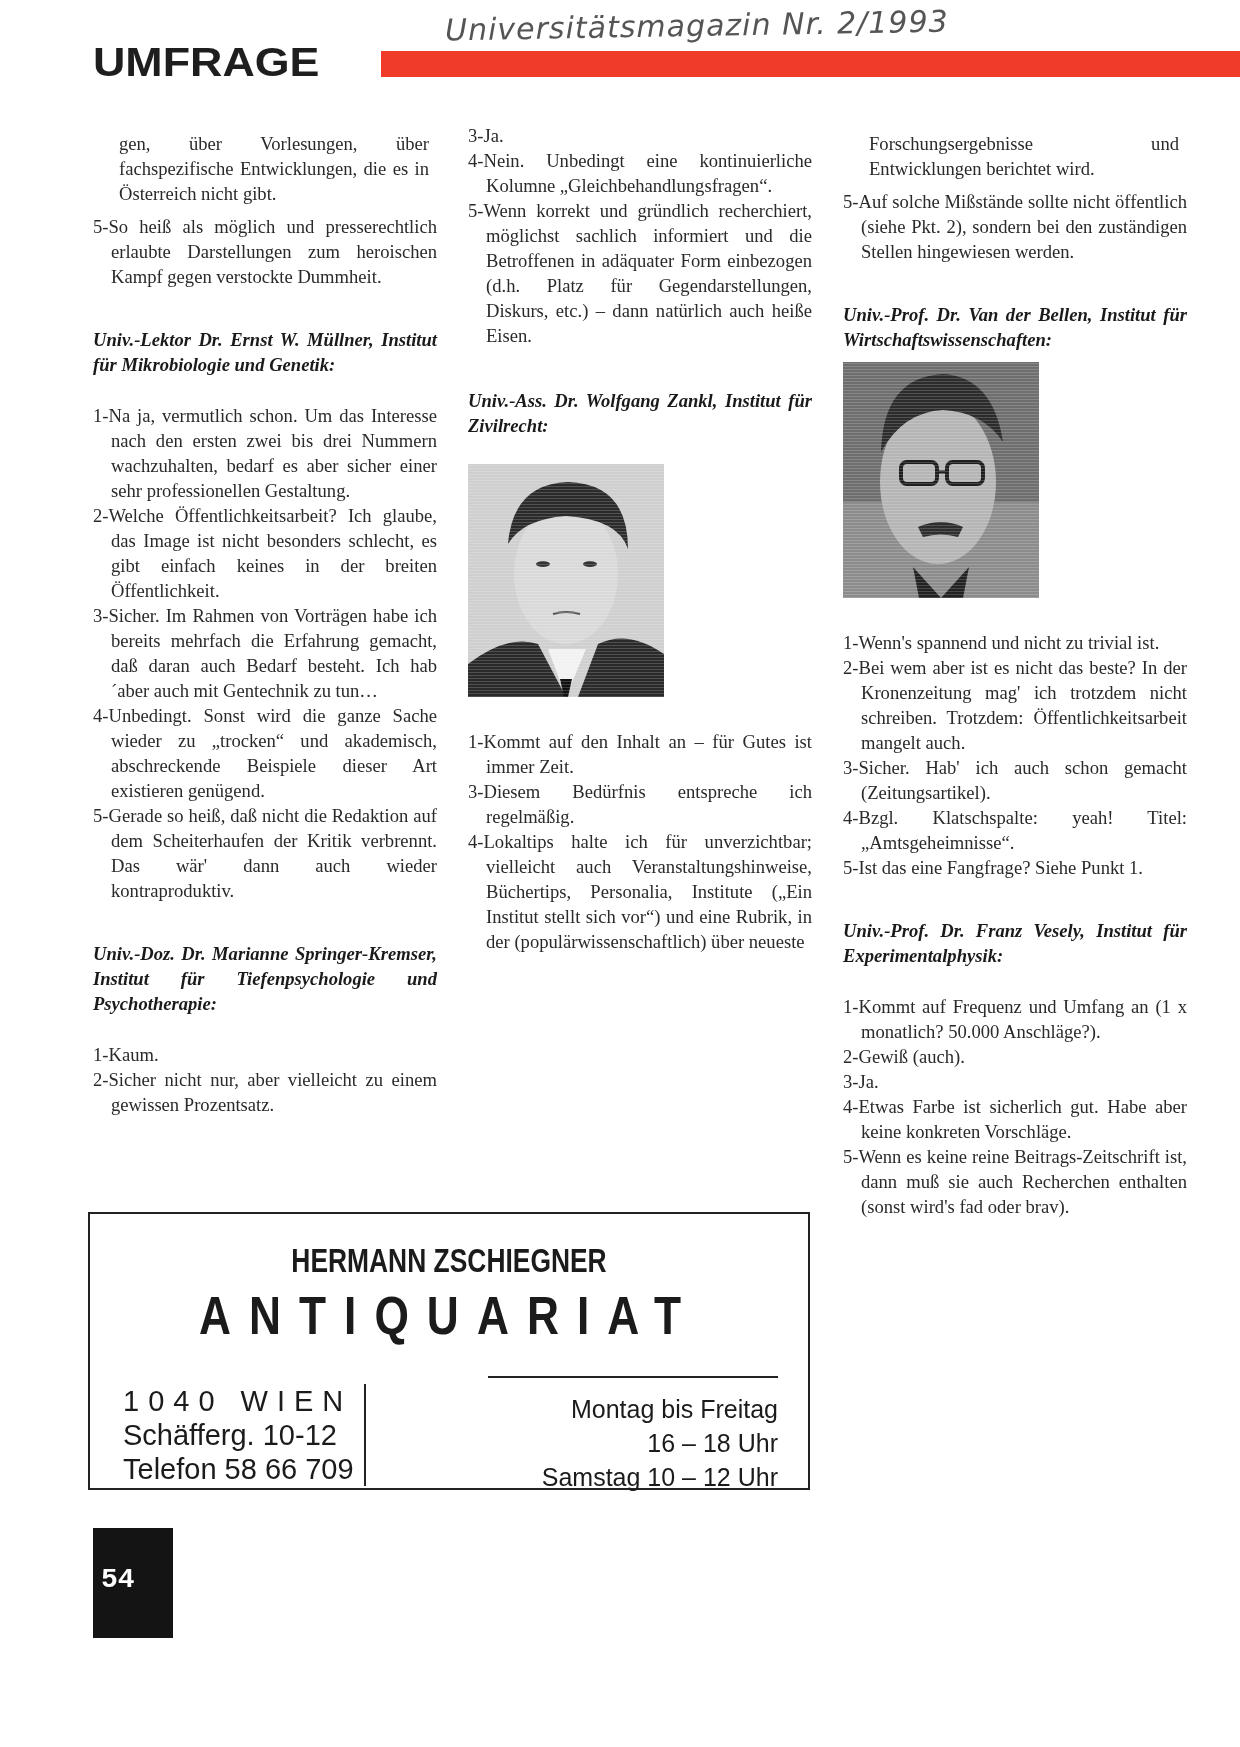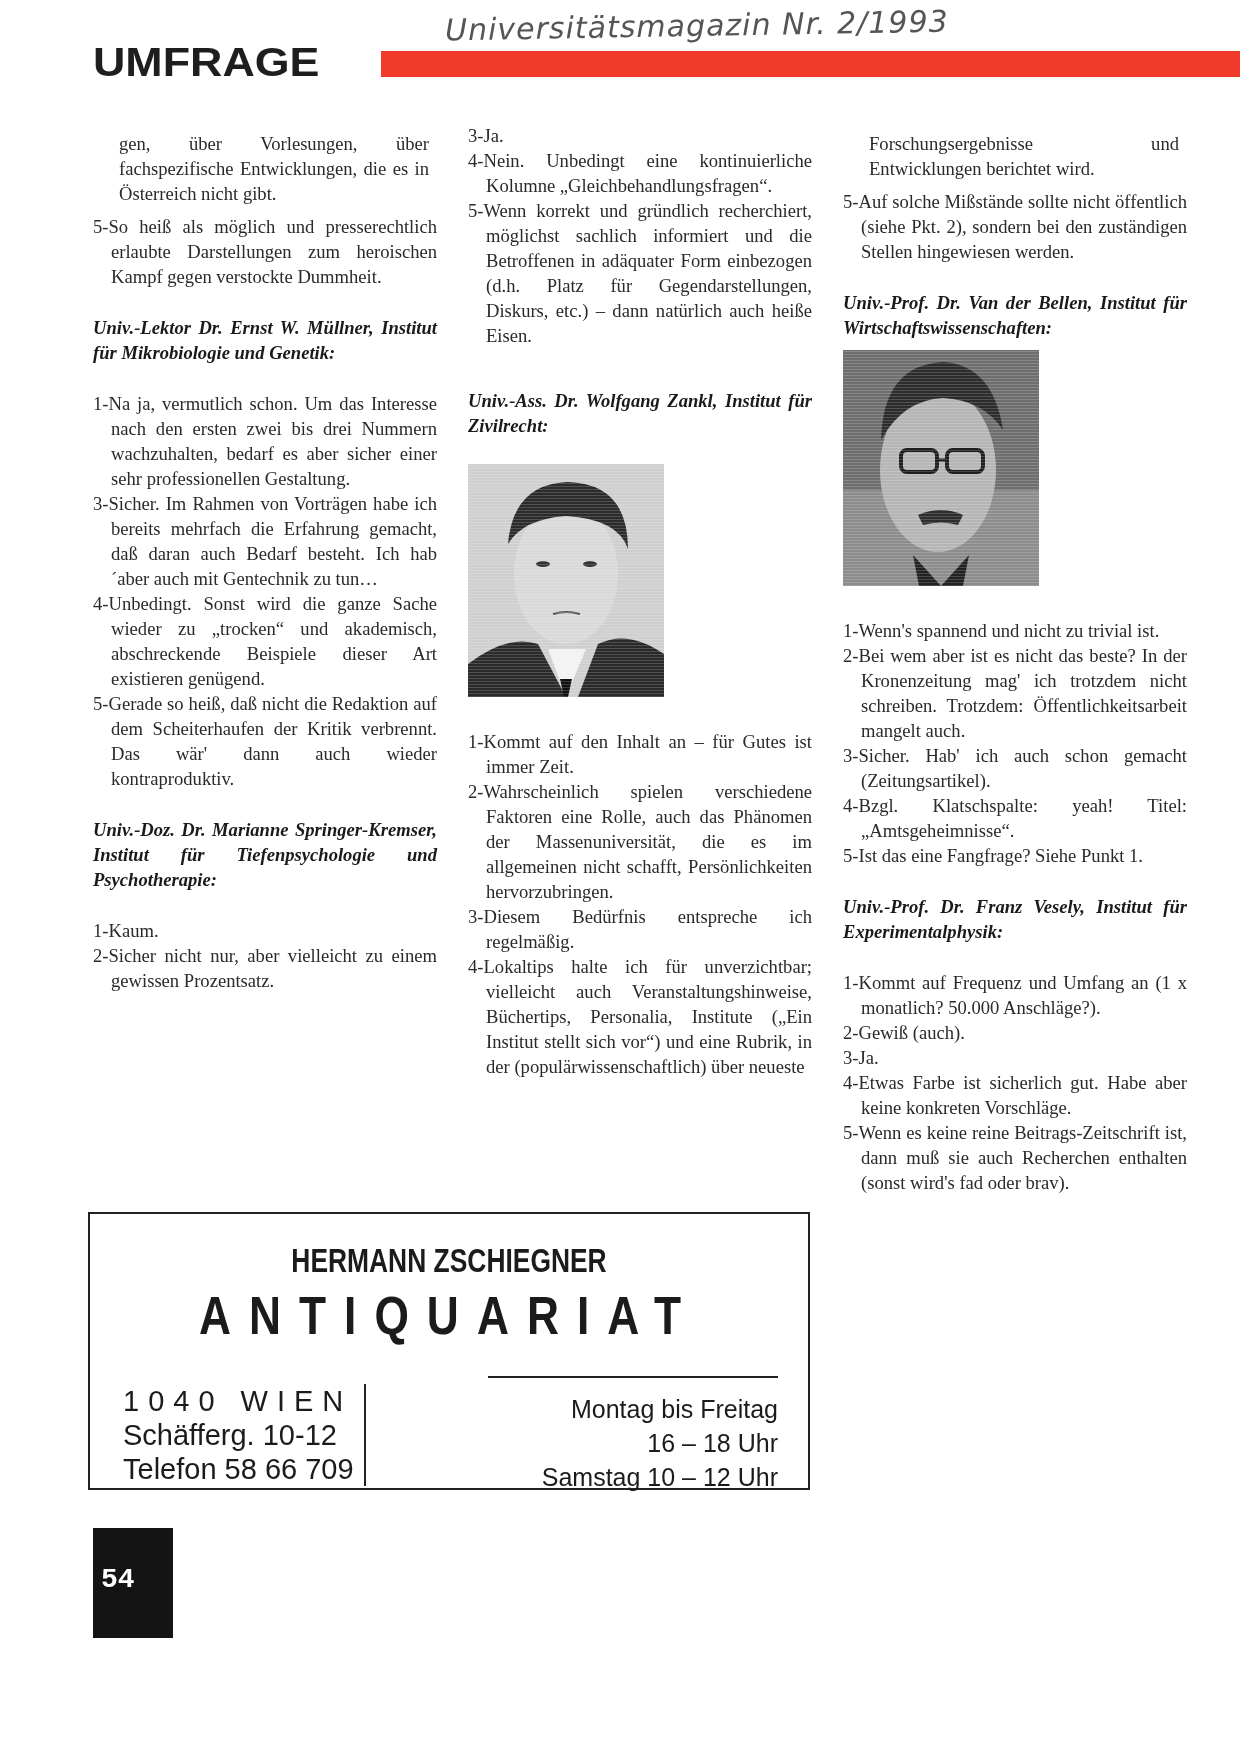--- a/index.html
+++ b/index.html
@@ -9,21 +9,21 @@
        font-weight:900;font-size:40px;letter-spacing:0px;color:#1e1e1e;transform:scaleX(1.12);transform-origin:left;}
   .red-bar{position:absolute;left:381px;top:51px;width:859px;height:26px;background:#f03a2a;}
   .handwritten{position:absolute;left:445px;top:8px;font-family:"DejaVu Sans",sans-serif;font-style:italic;
        font-size:30px;color:#555;letter-spacing:1px;transform:rotate(-1deg);font-weight:300;}
   .col{position:absolute;font-size:18.6px;line-height:25px;}
   .col1{left:93px;top:123px;width:344px;}
   .col2{left:468px;top:123px;width:344px;}
   .col3{left:843px;top:123px;width:344px;}
   .para{text-align:justify;padding-left:18px;text-indent:-18px;margin:0;}
   .cont{text-align:justify;padding-left:18px;margin:8px;}
-  .speaker{font-weight:bold;font-style:italic;margin:26px 0 26px 0;text-align:justify;color:#1a1a1a;}
+  .speaker{font-weight:bold;font-style:italic;margin:38px 0 26px 0;text-align:justify;color:#1a1a1a;}
   .photo{display:block;margin:10px 0 32px 0;background:#888;position:relative;overflow:hidden;}
   .photo1{width:196px;height:233px;}
   .photo2{width:196px;height:236px;}
   .photo::after{content:"";position:absolute;inset:0;
        background:repeating-linear-gradient(0deg,rgba(255,255,255,0.18) 0px,rgba(255,255,255,0.18) 1px,transparent 1px,transparent 3px);}
   .ad{position:absolute;left:88px;top:1212px;width:722px;height:278px;border:2px solid #222;box-sizing:border-box;
       font-family:"Liberation Sans","DejaVu Sans",sans-serif;color:#1b1b1b;}
   .ad-name{position:absolute;left:0;right:0;top:28px;text-align:center;font-weight:bold;font-size:33px;transform:scaleX(0.8);}
   .ad-title{position:absolute;left:0;right:0;top:70px;text-align:center;font-size:54px;letter-spacing:22px;font-weight:bold;transform:scaleX(0.82);}
   .ad-left{position:absolute;left:33px;top:170px;font-size:29px;line-height:34px;padding-right:10px;border-right:2px solid #222;}
@@ -39,20 +39,21 @@
 
 <div class="header-title">UMFRAGE</div>
 <div class="red-bar"></div>
 <div class="handwritten">Universitätsmagazin Nr. 2/1993</div>
 
 <div class="col col1">
   <p class="cont">gen, über Vorlesungen, über fachspezifische Entwicklungen, die es in Österreich nicht gibt.</p>
   <p class="para">5-So heiß als möglich und presserechtlich erlaubte Darstellungen zum heroischen Kampf gegen verstockte Dummheit.</p>
   <p class="speaker">Univ.-Lektor Dr. Ernst W. Müllner, Institut für Mikrobiologie und Genetik:</p>
   <p class="para">1-Na ja, vermutlich schon. Um das Interesse nach den ersten zwei bis drei Nummern wachzuhalten, bedarf es aber sicher einer sehr professionellen Gestaltung.</p>
+  <p class="para">2-Welche Öffentlichkeitsarbeit? Ich glaube, das Image ist nicht besonders schlecht, es gibt einfach keines in der breiten Öffentlichkeit.</p>
   <p class="para">3-Sicher. Im Rahmen von Vorträgen habe ich bereits mehrfach die Erfahrung gemacht, daß daran auch Bedarf besteht. Ich hab´aber auch mit Gentechnik zu tun…</p>
   <p class="para">4-Unbedingt. Sonst wird die ganze Sache wieder zu „trocken“ und akademisch, abschreckende Beispiele dieser Art existieren genügend.</p>
   <p class="para">5-Gerade so heiß, daß nicht die Redaktion auf dem Scheiterhaufen der Kritik verbrennt. Das wär' dann auch wieder kontraproduktiv.</p>
   <p class="speaker">Univ.-Doz. Dr. Marianne Springer-Kremser, Institut für Tiefenpsychologie und Psychotherapie:</p>
   <p class="para">1-Kaum.</p>
   <p class="para">2-Sicher nicht nur, aber vielleicht zu einem gewissen Prozentsatz.</p>
 </div>
 
 <div class="col col2">
   <p class="para">3-Ja.</p>
@@ -67,21 +68,20 @@
       <path d="M80 185 L98 233 L118 185Z" fill="#f2f2f2"></path>
       <path d="M92 215 L104 215 L100 233 L96 233Z" fill="#111"></path>
       <ellipse cx="98" cy="110" rx="52" ry="70" fill="#d9d9d9"></ellipse>
       <path d="M40 80 Q45 20 100 18 Q160 20 160 85 Q150 55 98 52 Q55 55 40 80Z" fill="#2b2b2b"></path>
       <ellipse cx="75" cy="100" rx="7" ry="3" fill="#333"></ellipse>
       <ellipse cx="122" cy="100" rx="7" ry="3" fill="#333"></ellipse>
       <path d="M85 150 Q98 146 112 150" stroke="#555" stroke-width="2" fill="none"></path>
     </svg>
   </div>
   <p class="para">1-Kommt auf den Inhalt an – für Gutes ist immer Zeit.</p>
-  <p class="para">2-Wahrscheinlich spielen verschiedene Faktoren eine Rolle, auch das Phänomen der Massenuniversität, die es im allgemeinen nicht schafft, Persönlichkeiten hervorzubringen.</p>
   <p class="para">3-Diesem Bedürfnis entspreche ich regelmäßig.</p>
   <p class="para">4-Lokaltips halte ich für unverzichtbar; vielleicht auch Veranstaltungshinweise, Büchertips, Personalia, Institute („Ein Institut stellt sich vor“) und eine Rubrik, in der (populärwissenschaftlich) über neueste</p>
 </div>
 
 <div class="col col3">
   <p class="cont">Forschungsergebnisse und Entwicklungen berichtet wird.</p>
   <p class="para">5-Auf solche Mißstände sollte nicht öffentlich (siehe Pkt. 2), sondern bei den zuständigen Stellen hingewiesen werden.</p>
   <p class="speaker" style="margin-bottom:8px">Univ.-Prof. Dr. Van der Bellen, Institut für Wirtschaftswissenschaften:</p>
   <div class="photo photo2" aria-label="Portrait Van der Bellen">
     <svg width="196" height="236" viewBox="0 0 196 236">

